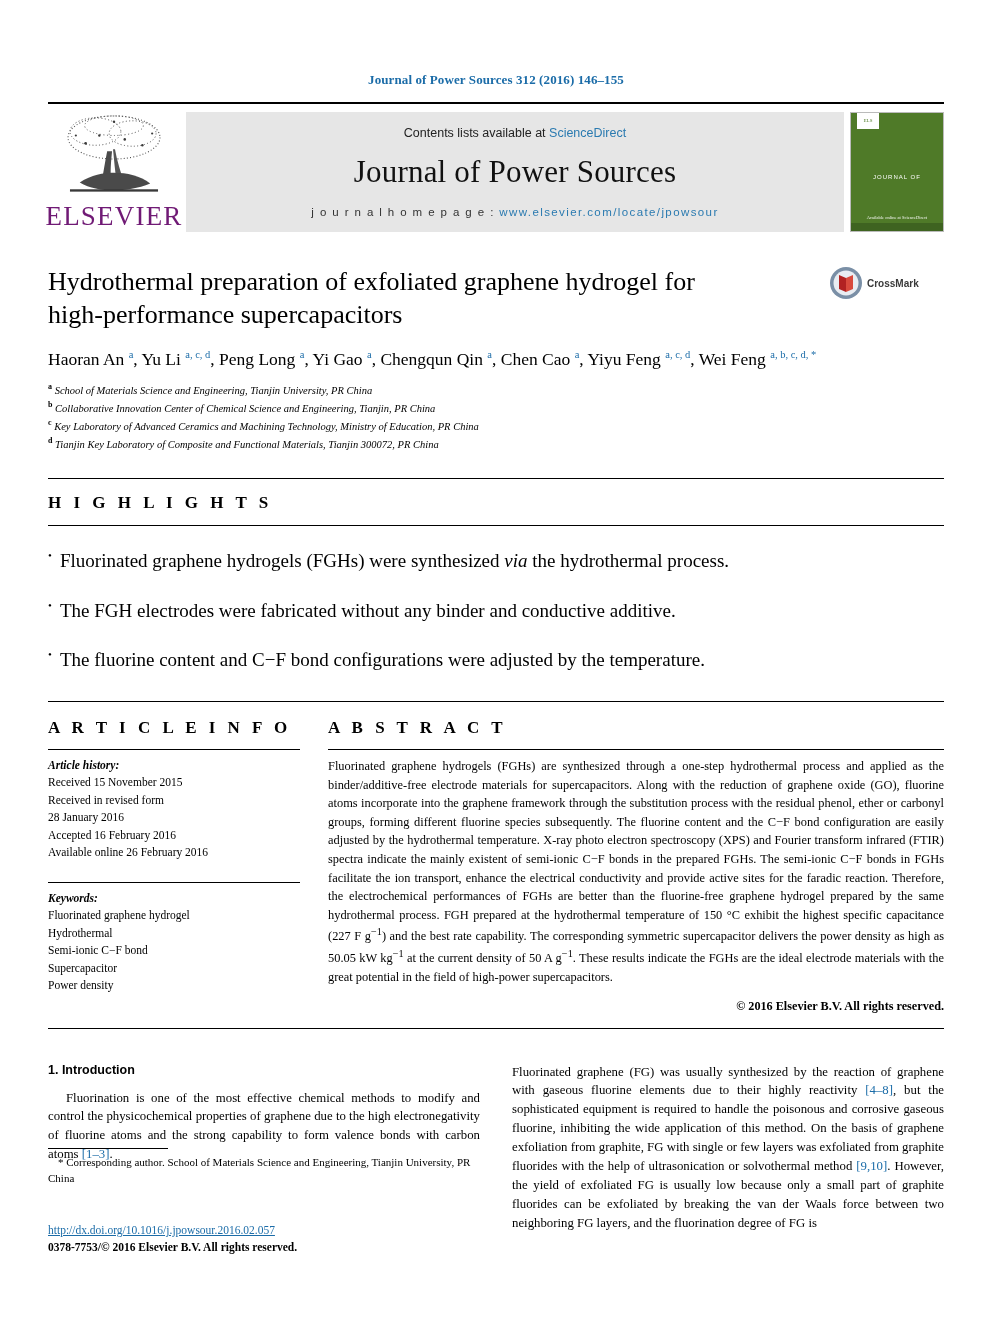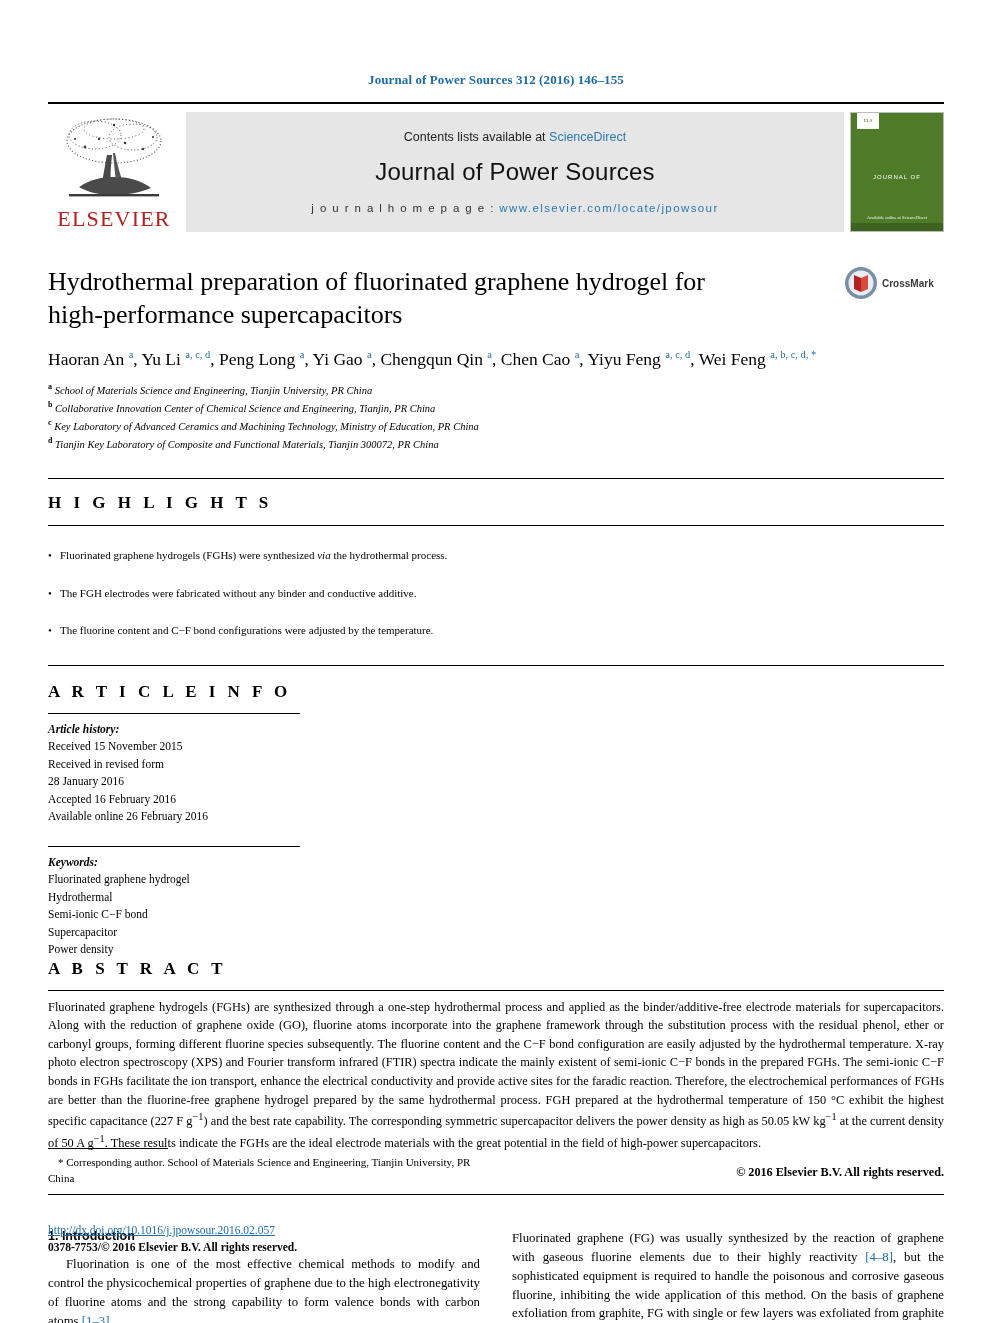--- a/index.html
+++ b/index.html
@@ -52,22 +52,22 @@
     flex: 0 0 132px;
     display: flex;
     flex-direction: column;
     align-items: center;
     justify-content: flex-end;
     padding-bottom: 2px;
   }
   .tree-svg { display:block; }
   .elsevier-word {
     font-family: "Liberation Serif", serif;
-    color: #b91c1c;
-    font-size: 22px;
+    color: #701a75;
+    font-size: 27px;
     letter-spacing: 1.2px;
     line-height: 1;
     margin-top: 1px;
   }
   .journal-band {
     flex: 1 1 auto;
     background: #e6e6e6;
     display: flex;
     flex-direction: column;
     align-items: center;
@@ -77,22 +77,22 @@
     padding: 6px 0;
   }
   .contents-line {
     font-family: "Liberation Sans", sans-serif;
     font-size: 12.5px;
     color: #222;
     margin-bottom: 14px;
   }
   .contents-line a { color:#2a7ab0; text-decoration:none; }
   .journal-title {
-    font-family: Liberation Sans, sans-serif;
-    font-size: 24px;
+    font-family: Liberation Serif, serif;
+    font-size: 31px;
     color: #111;
     margin-bottom: 16px;
     letter-spacing: .2px;
   }
   .homepage-line {
     font-family: "Liberation Sans", sans-serif;
     font-size: 11.5px;
     letter-spacing: 1.4px;
     color: #333;
   }
@@ -129,21 +129,21 @@
     font-family: "Liberation Serif", serif;
     font-size: 26px;
     line-height: 1.25;
     font-weight: normal;
     color: #000;
     max-width: 700px;
     margin: 0;
   }
   .crossmark {
     position: absolute;
-    right: 0;
+    right: 15px;
     top: 0;
     width: 100px;
     display: flex;
     align-items: center;
     gap: 4px;
   }
   .crossmark-label {
     font-family: "Liberation Sans", sans-serif;
     font-weight: bold;
     font-size: 10px;
@@ -181,40 +181,40 @@
   .sec-head {
     font-family: "Liberation Serif", serif;
     font-weight: bold;
     font-size: 17px;
     letter-spacing: 4px;
     text-transform: uppercase;
   }
   .hl-rule { border-top: 1px solid #000; margin-top: 12px; }
   .hl-list { list-style: none; margin: 8px 0 0 0; padding: 0; }
   .hl-list li {
-    font-size: 11px;
+    font-size: 19px;
     line-height: 1.5;
     position: relative;
     padding-left: 12px;
     margin-top: 21px;
   }
   .hl-list li::before {
     content: "\2022";
     position: absolute;
     left: 0;
     font-size: 11px;
   }
   .hl-list li em { font-style: italic; }
 
   
   .info-abstract {
     margin: 0 48px;
     display: flex;
+    gap: 28px;
     padding-top: 16px;
-    flex-direction: column;
   }
   .col-info { width: 252px; flex: 0 0 252px; }
   .col-abs { flex: 1 1 auto; }
   .sub-rule { border-top: 1px solid #000; margin-top: 11px; margin-bottom: 7px; }
   .info-block { font-size: 11.5px; line-height: 1.52; }
   .info-block .lbl { font-style: italic; font-weight: bold; }
   .keywords { font-size: 11.5px; line-height: 1.52; margin-top: 14px; }
   .abs-text {
     font-size: 12.4px;
     line-height: 1.5;
@@ -331,21 +331,21 @@
           <div class="cov-foot">Available online at
 ScienceDirect</div>
         </div>
         <div class="cov-bar"></div>
       </div>
 
     </div>
   </div>
 
   <div class="titleblock">
-    <h1 class="article-title">Hydrothermal preparation of fluorinated graphene hydrogel for high-performance supercapacitors</h1>
+    <h1 class="article-title">Hydrothermal preparation of exfoliated graphene hydrogel for high-performance supercapacitors</h1>
 
     <div class="crossmark">
       <svg width="34" height="34" viewBox="0 0 34 34">
         <circle cx="17" cy="17" r="16" fill="#7a8fa6"></circle>
         <circle cx="17" cy="17" r="12.5" fill="#e9edf2"></circle>
         <path d="M10 9 L17 12 L17 26 L10 23 Z" fill="#b22222"></path>
         <path d="M24 9 L17 12 L17 26 L24 23 Z" fill="#d94a3d"></path>
       </svg>
       <span class="crossmark-label">CrossMark</span>
     </div>

